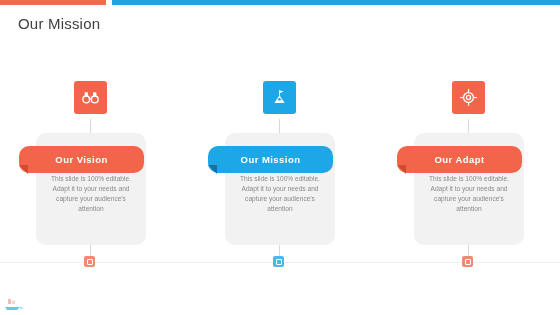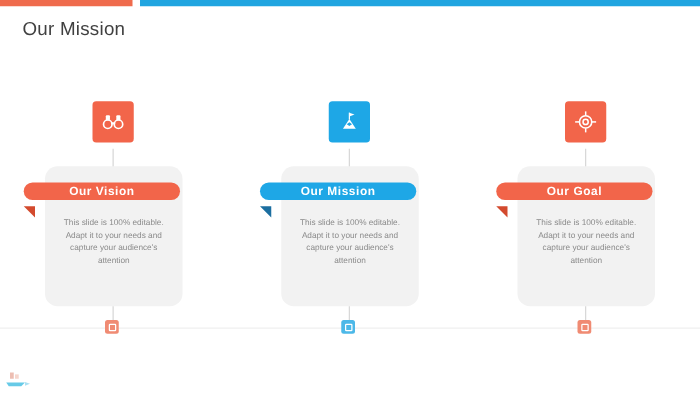--- a/index.html
+++ b/index.html
@@ -100,21 +100,21 @@
     background: #f2f2f2;
     border-radius: 10px;
   }
 
   
   .ribbon {
     position: absolute;
     top: 68px;
     left: 18px;
     width: 125px;
-    height: 14px;
+    height: 27px;
     border-radius: 10px;
     display: flex;
     align-items: center;
     justify-content: center;
     z-index: 3;
   }
   .ribbon.orange { background: #f2654a; }
   .ribbon.blue   { background: #1ea7e6; }
   .ribbon-label {
     font-size: 9.5px;
@@ -247,21 +247,21 @@
           <rect x="11.3" y="1.4" width="1.5" height="4.2" fill="#ffffff"></rect>
           <rect x="11.3" y="18.4" width="1.5" height="4.2" fill="#ffffff"></rect>
           <rect x="1.4" y="11.3" width="4.2" height="1.5" fill="#ffffff"></rect>
           <rect x="18.4" y="11.3" width="4.2" height="1.5" fill="#ffffff"></rect>
         </svg>
       </span>
     </div>
     <div class="card-panel"></div>
     <div class="ribbon-wrap">
       <div class="ribbon orange">
-        <span class="ribbon-label">Our Goal</span>
+        <span class="ribbon-label">Our Adapt</span>
         <div class="ribbon-fold orange"></div>
       </div>
     </div>
     <div class="card-text">This slide is 100% editable. Adapt it to your needs and capture your audience's attention</div>
     <div class="connector-bot"></div>
     <div class="marker orange">
       <div class="marker-inner"></div>
     </div>
   </div>
 

